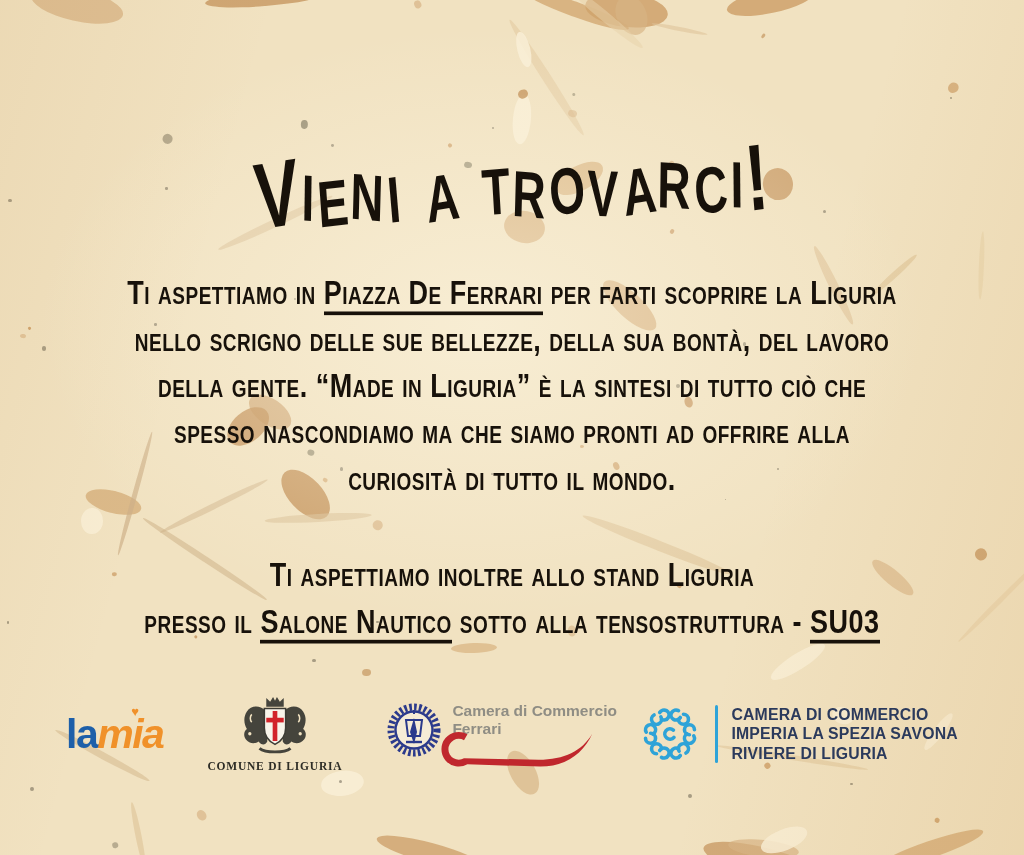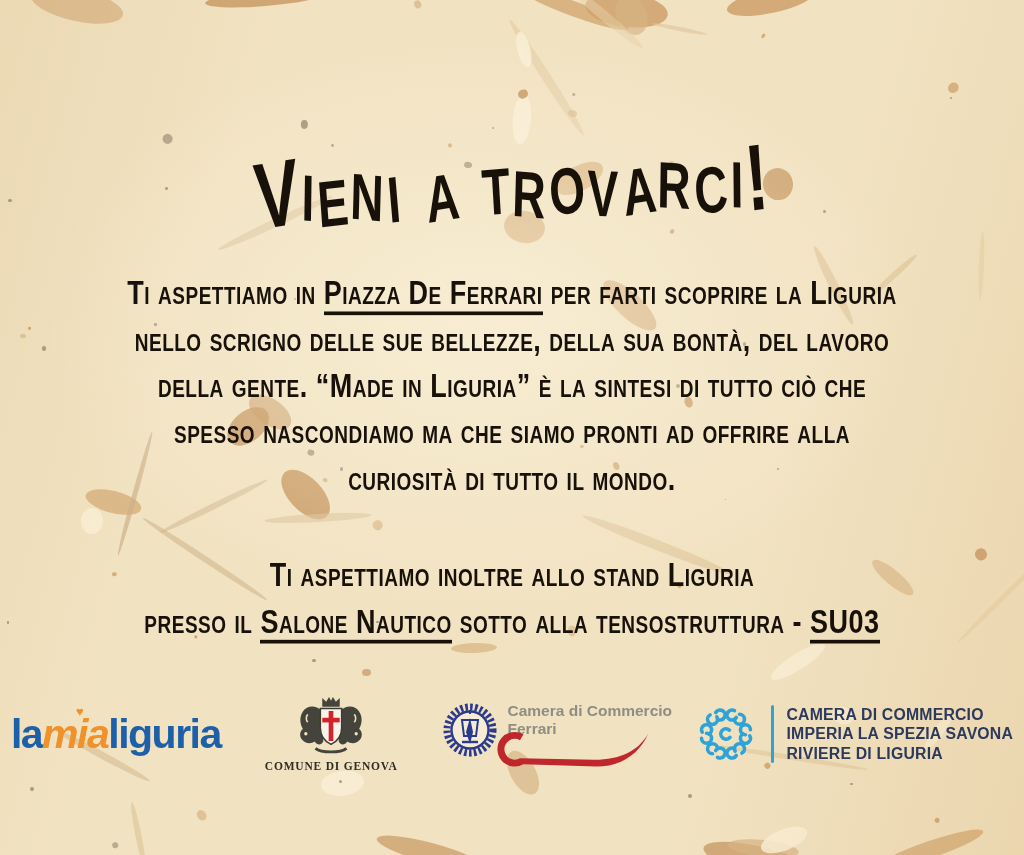--- a/index.html
+++ b/index.html
@@ -190,21 +190,21 @@
       </div>
 
     <div class="para para2">
         <div><span>Ti aspettiamo inoltre allo stand Liguria</span></div>
         <div><span>presso il </span><span class="u">Salone Nautico</span><span> sotto alla tensostruttura - </span><span class="u">SU03</span></div>
       </div>
 
     <div class="logos">
 
       <div class="logo-lml">
-        <span>la</span><span class="mia-wrap"><span>mia</span><span class="heart">♥</span></span><span>liguria</span>
+        <span>la</span><span class="mia-wrap"><span>mia</span><span class="heart">♥</span></span>
       </div>
 
       <div class="logo-comune">
         <svg width="78" height="62" viewBox="0 0 80 64">
 
           <path d="M31,12 L31,3 L35,7 L38,2 L40,6 L42,2 L45,7 L49,3 L49,12 Z" fill="#45443c"></path>
 
           <path d="M30,16 C24,10 15,11 11,17 C7,23 8,30 11,35 C8,37 7,42 10,46 C13,50 19,51 23,48 C26,52 30,52 32,48 L32,20 Z" fill="#45443c"></path>
           <path d="M16,20 C14,22 14,26 16,28" stroke="#f1e2c1" stroke-width="1.6" fill="none"></path>
           <circle cx="14" cy="40" r="1.7" fill="#f1e2c1"></circle>
@@ -212,21 +212,21 @@
           <path d="M50,16 C56,10 65,11 69,17 C73,23 72,30 69,35 C72,37 73,42 70,46 C67,50 61,51 57,48 C54,52 50,52 48,48 L48,20 Z" fill="#45443c"></path>
           <path d="M64,20 C66,22 66,26 64,28" stroke="#f1e2c1" stroke-width="1.6" fill="none"></path>
           <circle cx="66" cy="40" r="1.7" fill="#f1e2c1"></circle>
 
           <path d="M29,14 L51,14 L51,34 C51,43 46,48 40,51 C34,48 29,43 29,34 Z" fill="#f8f4ea" stroke="#3c3b34" stroke-width="1.6"></path>
           <rect x="37.6" y="16.5" width="4.8" height="31" fill="#d2232a"></rect>
           <rect x="31" y="23.5" width="18" height="4.8" fill="#d2232a"></rect>
 
           <path d="M24,55 C30,60 50,60 56,55" stroke="#45443c" stroke-width="3" fill="none"></path>
         </svg>
-        <div class="caption">COMUNE DI GENOVA</div>
+        <div class="caption">COMUNE DI LIGURIA</div>
       </div>
 
       <div class="logo-ccg">
         <svg class="emblem" width="56" height="56" viewBox="0 0 56 56">
           <circle cx="28" cy="28" r="23" fill="none" stroke="#2b3a8c" stroke-width="7" stroke-dasharray="2.6 2.3"></circle>
           <circle cx="28" cy="28" r="18.5" fill="#f6ecd6" stroke="#2b3a8c" stroke-width="2.4"></circle>
           <path d="M28,12 L28,8" stroke="#2b3a8c" stroke-width="2"></path>
           <path d="M20,18 L36,18 L34,34 L22,34 Z" fill="none" stroke="#2b3a8c" stroke-width="2"></path>
           <path d="M28,16 L24,30 L28,42 L31,30 Z" fill="#2b3a8c"></path>
           <path d="M20,40 L36,40" stroke="#2b3a8c" stroke-width="2.4"></path>

